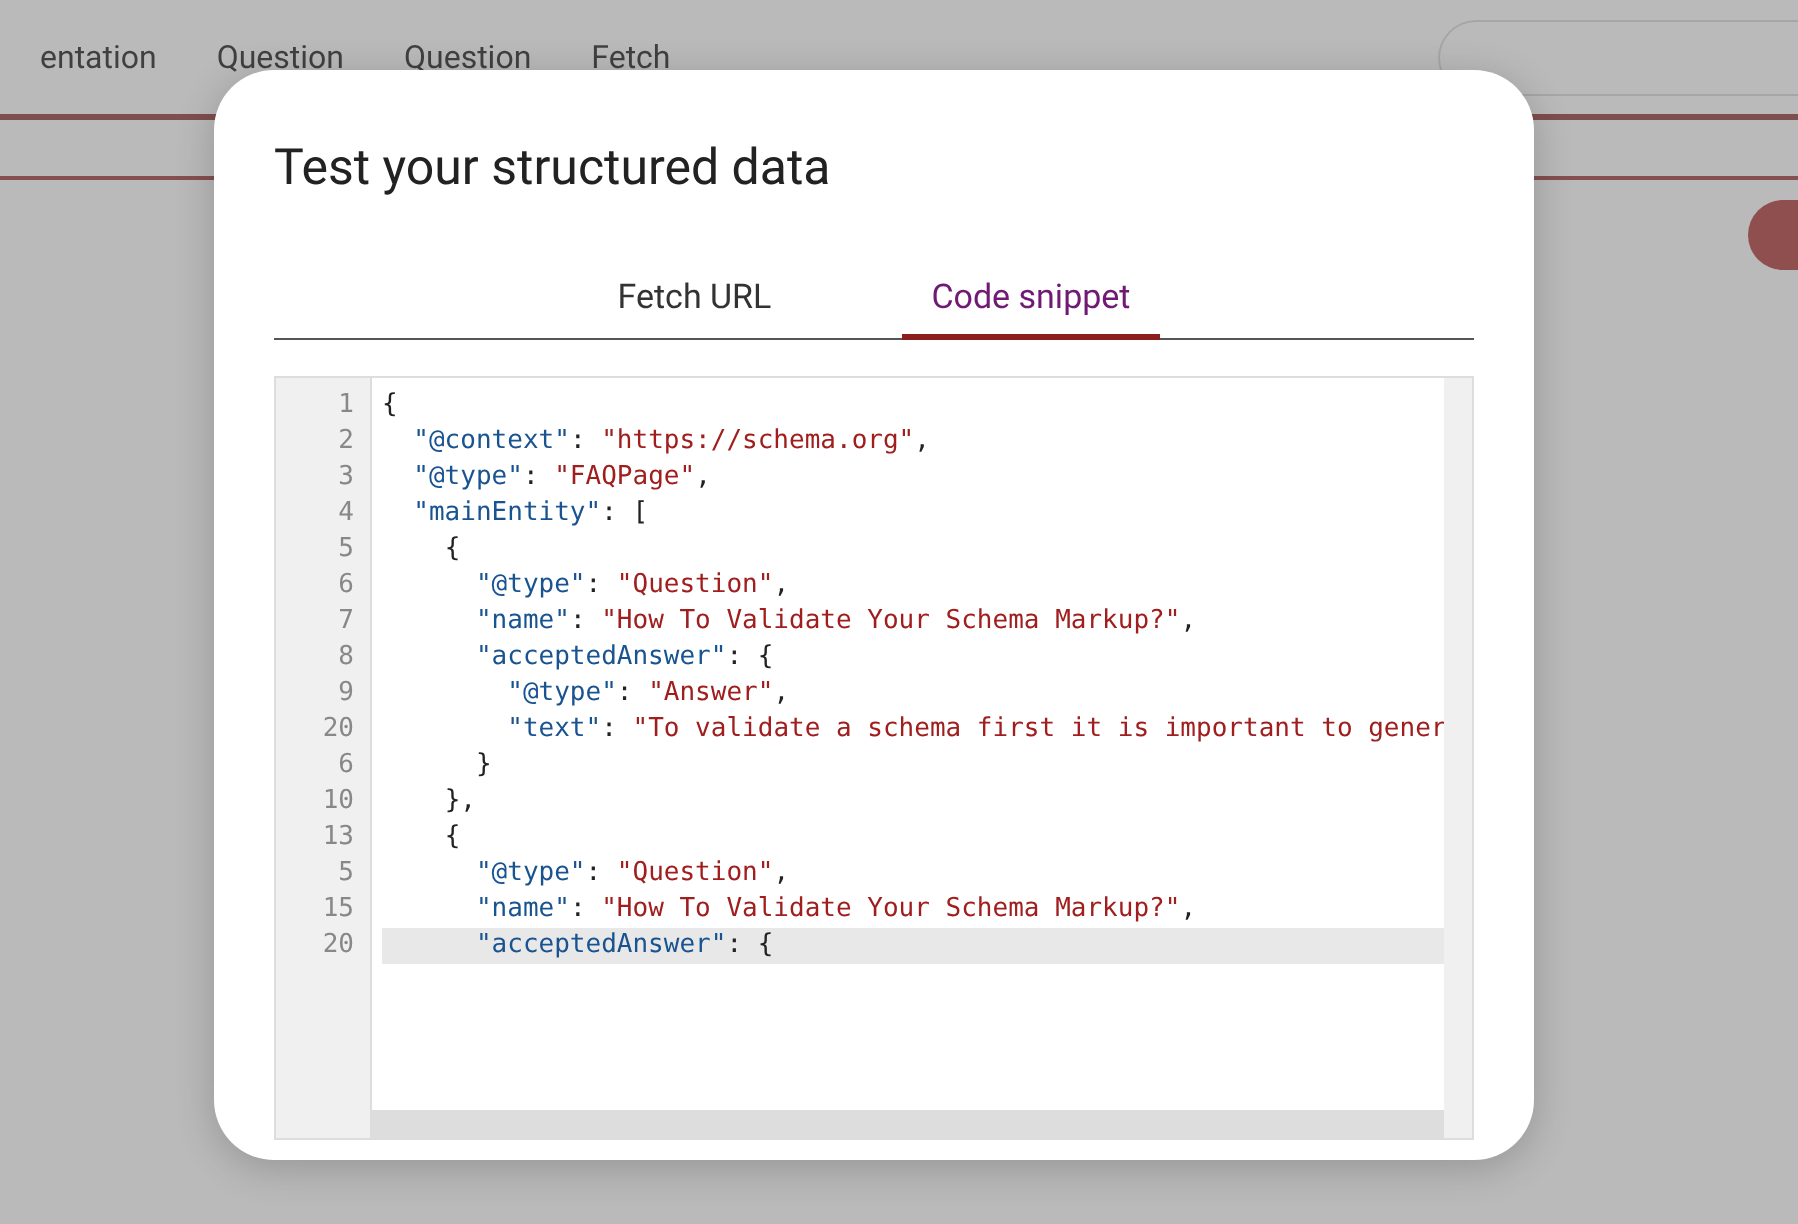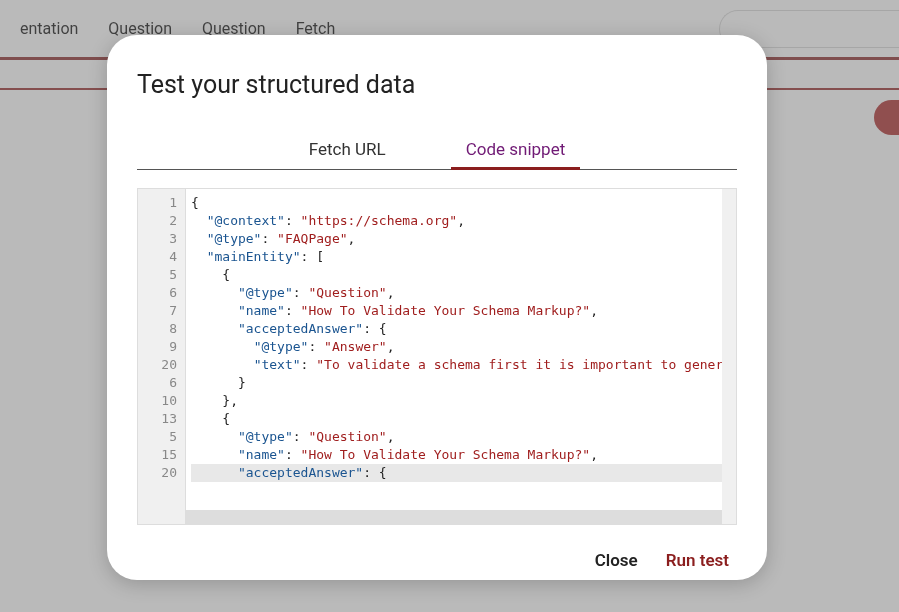--- a/index.html
+++ b/index.html
@@ -232,17 +232,13 @@
         <div class="gutter-line">13</div>
         <div class="gutter-line">5</div>
         <div class="gutter-line">15</div>
         <div class="gutter-line">20</div>
       </div>
     <div class="code-content" id="code-content"><div class="code-line"><span class="punct">{</span></div><div class="code-line">  <span class="key">"@context"</span><span class="punct">: </span><span class="str">"https://schema.org"</span><span class="punct">,</span></div><div class="code-line">  <span class="key">"@type"</span><span class="punct">: </span><span class="str">"FAQPage"</span><span class="punct">,</span></div><div class="code-line">  <span class="key">"mainEntity"</span><span class="punct">: [</span></div><div class="code-line">    <span class="punct">{</span></div><div class="code-line">      <span class="key">"@type"</span><span class="punct">: </span><span class="str">"Question"</span><span class="punct">,</span></div><div class="code-line">      <span class="key">"name"</span><span class="punct">: </span><span class="str">"How To Validate Your Schema Markup?"</span><span class="punct">,</span></div><div class="code-line">      <span class="key">"acceptedAnswer"</span><span class="punct">: {</span></div><div class="code-line">        <span class="key">"@type"</span><span class="punct">: </span><span class="str">"Answer"</span><span class="punct">,</span></div><div class="code-line">        <span class="key">"text"</span><span class="punct">: </span><span class="str">"To validate a schema first it is important to generate a sch</span></div><div class="code-line">      <span class="punct">}</span></div><div class="code-line">    <span class="punct">},</span></div><div class="code-line">    <span class="punct">{</span></div><div class="code-line">      <span class="key">"@type"</span><span class="punct">: </span><span class="str">"Question"</span><span class="punct">,</span></div><div class="code-line">      <span class="key">"name"</span><span class="punct">: </span><span class="str">"How To Validate Your Schema Markup?"</span><span class="punct">,</span></div><div class="code-line highlight-line">      <span class="key">"acceptedAnswer"</span><span class="punct">: {</span></div></div>
     <div class="scrollbar-v"></div>
     <div class="scrollbar-h"></div>
   </div>
 
-  <div class="modal-footer">
-    <span class="btn-close">Close</span>
-    <span class="btn-run">Run test</span>
-  </div>
 </div>
 
 </body></html>

